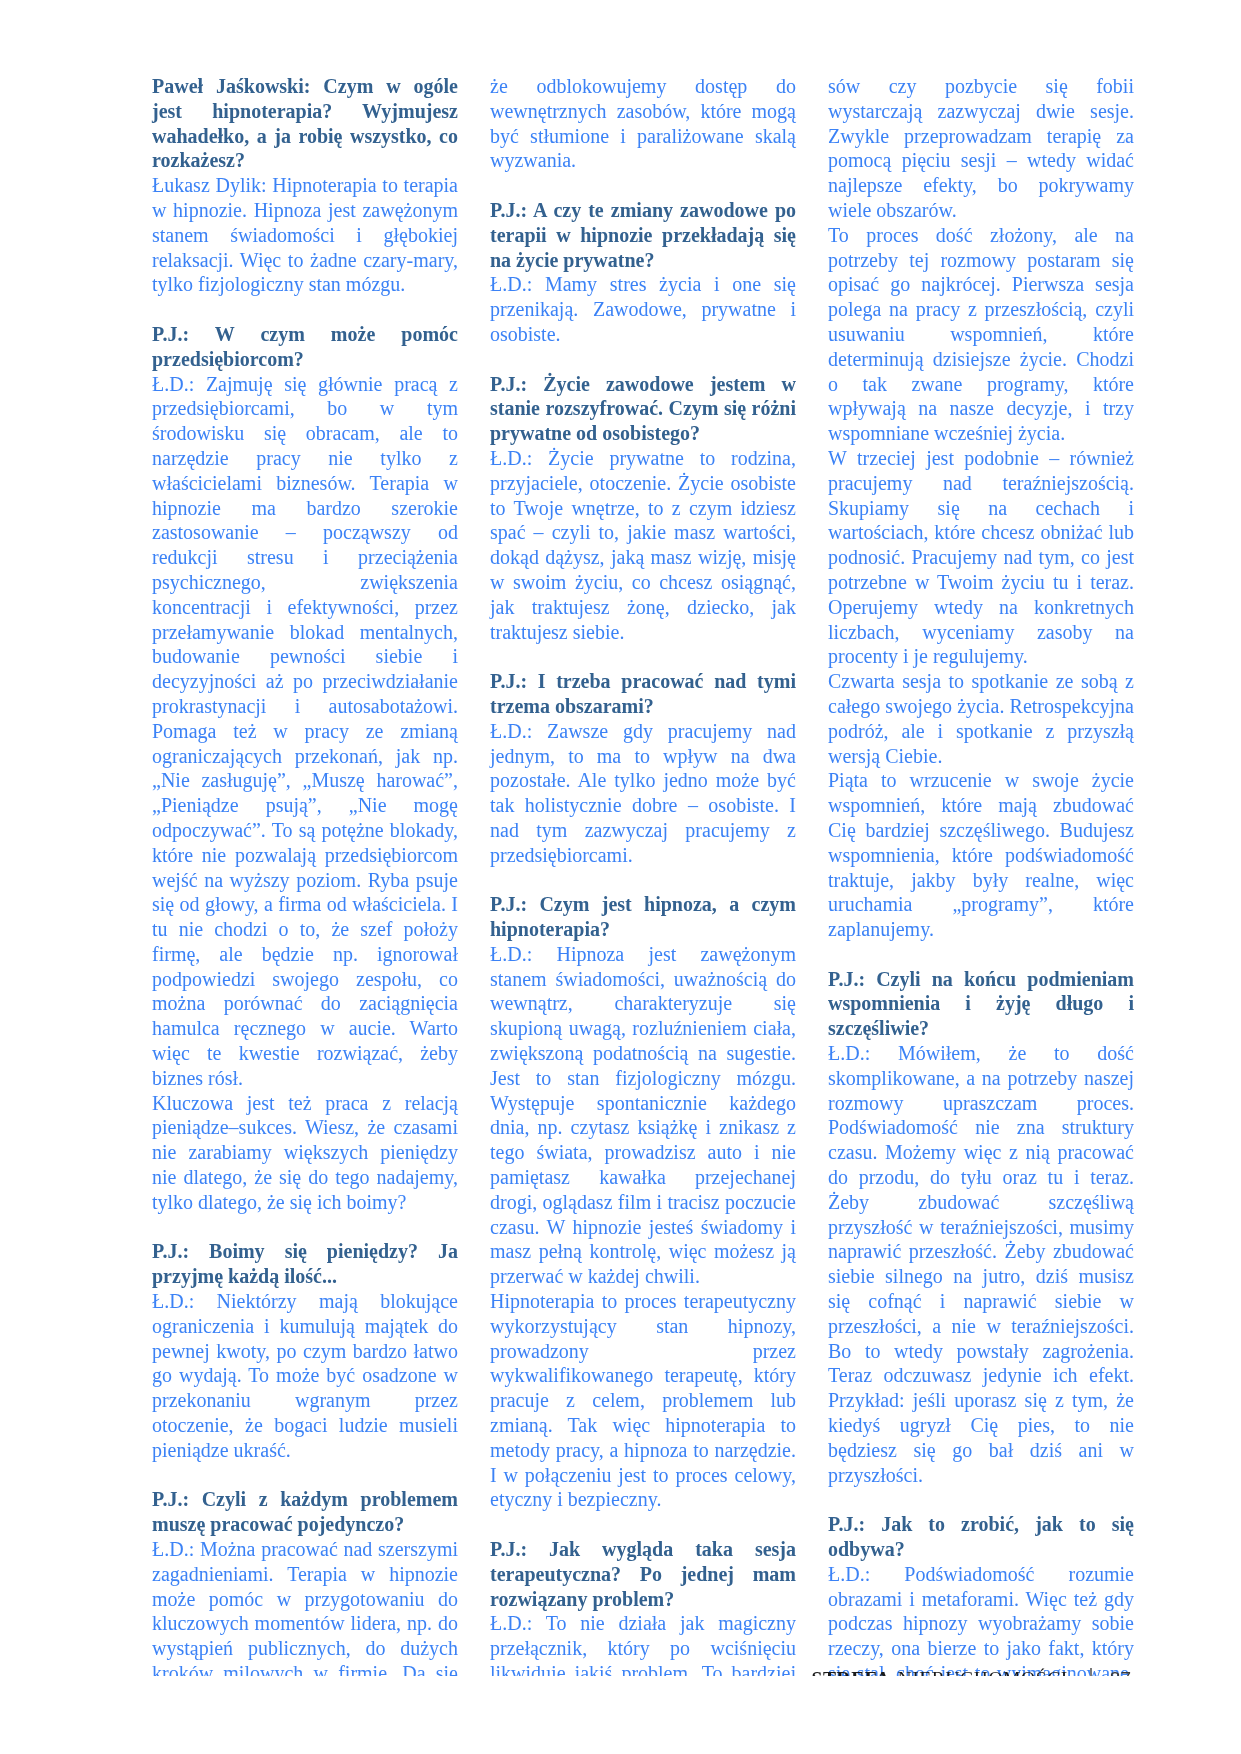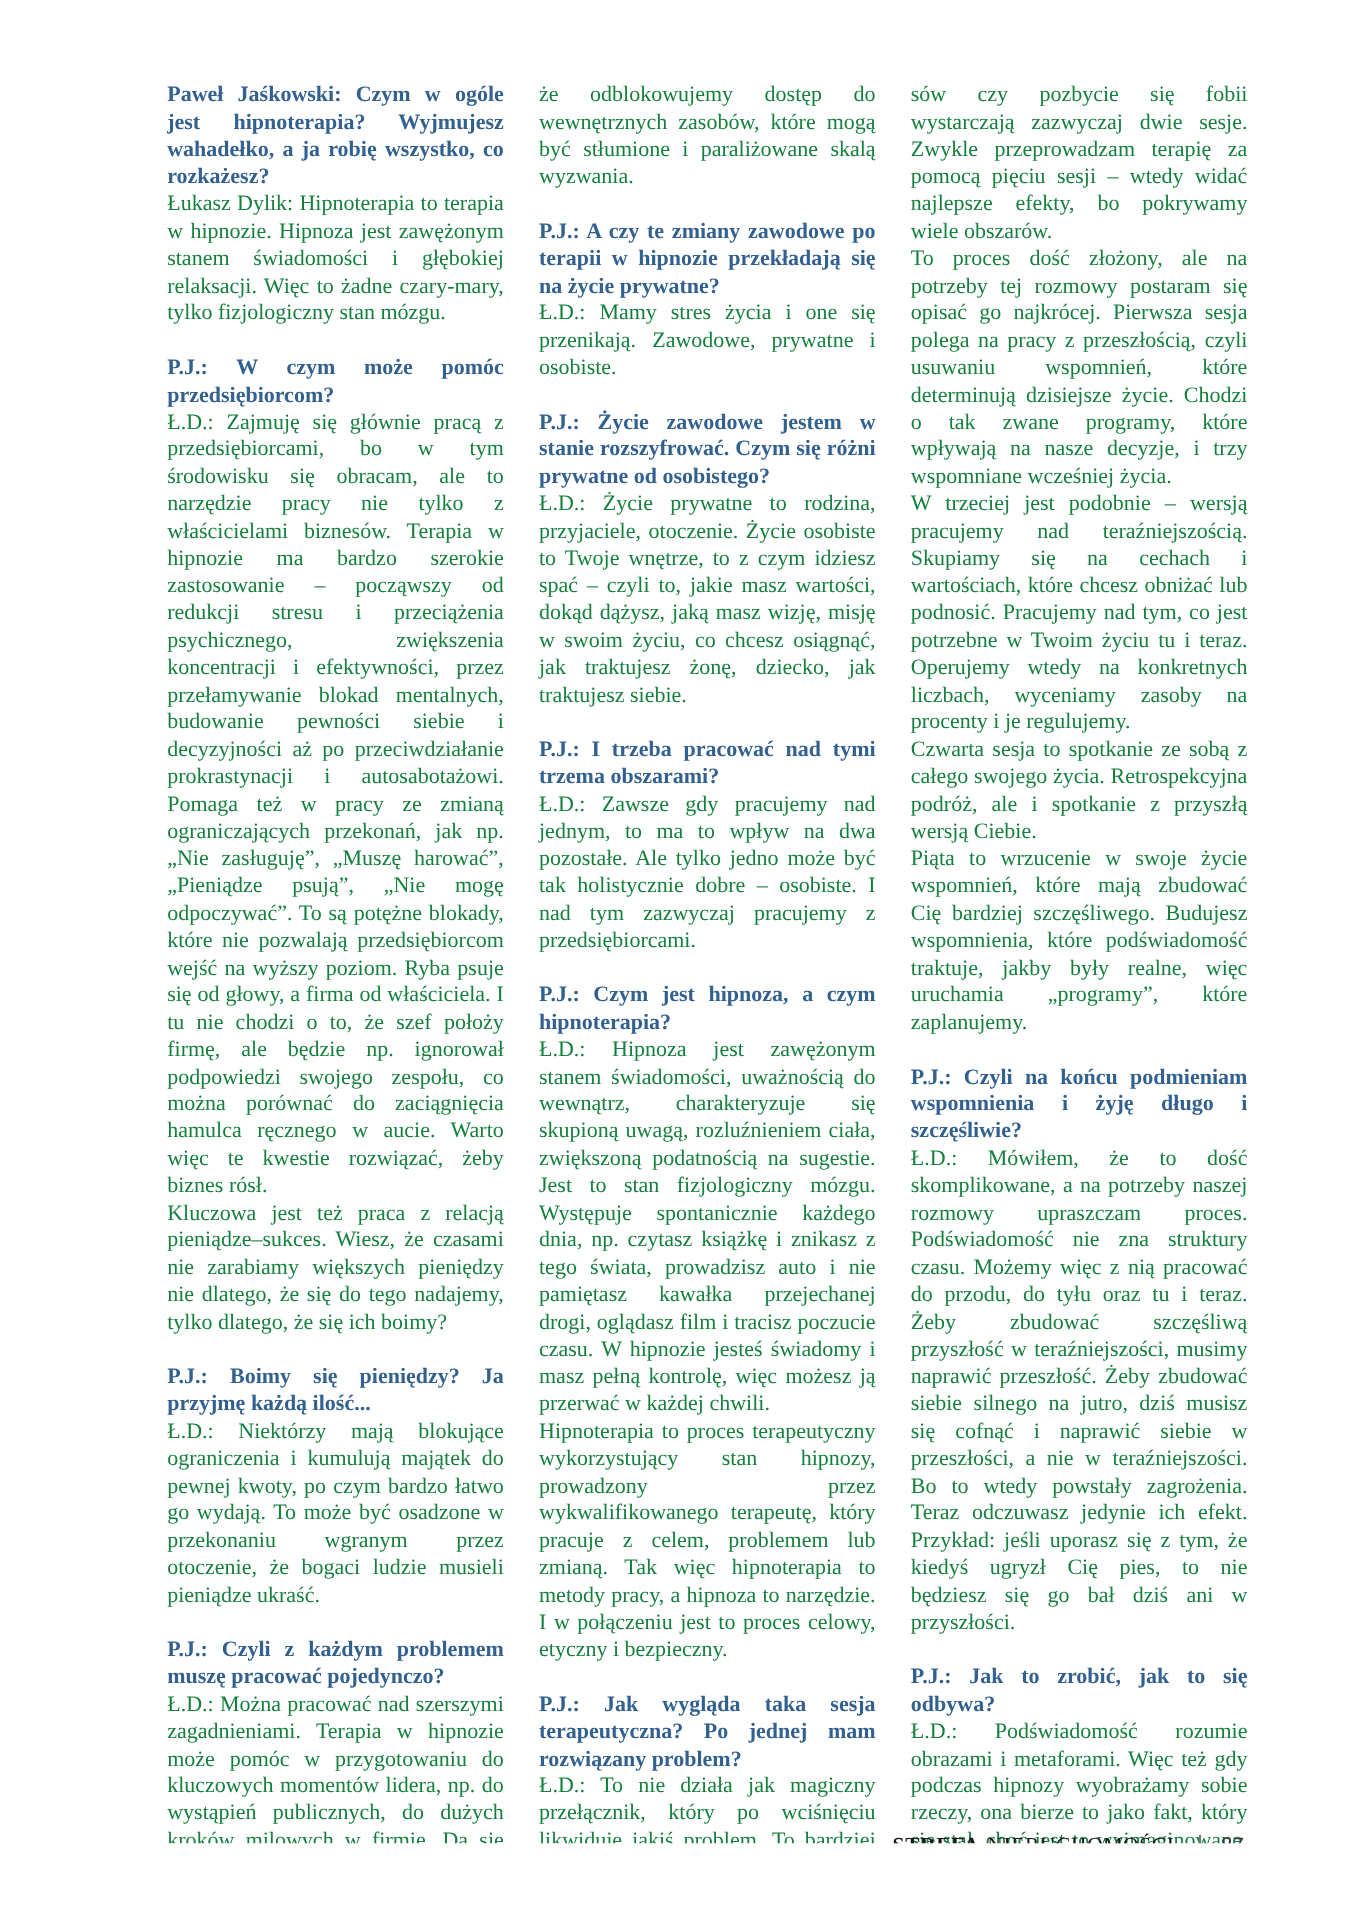--- a/index.html
+++ b/index.html
@@ -23,21 +23,21 @@
   }
   .column{
     width:306px;
     flex:0 0 306px;
     text-align:justify;
     font-size:20px;
     line-height:24.8px;
   }
   .column p{
     margin:0;
-    color:#15803d;
+    color:#3b82f6;
   }
   .column h3{
     margin:24.8px 0 0 0;
     font-size:20px;
     line-height:24.8px;
     font-weight:bold;
     color:#33618f;
     text-align:justify;
   }
   .column h3:first-child{margin-top:0;}
@@ -97,21 +97,21 @@
         <p>Ł.D.: Zawsze gdy pracujemy nad jednym, to ma to wpływ na dwa pozostałe. Ale tylko jedno może być tak holistycznie dobre – osobiste. I nad tym zazwyczaj pracujemy z przedsiębiorcami.</p>
         <h3>P.J.: Czym jest hipnoza, a czym hipnoterapia?</h3>
         <p>Ł.D.: Hipnoza jest zawężonym stanem świadomości, uważnością do wewnątrz, charakteryzuje się skupioną uwagą, rozluźnieniem ciała, zwiększoną podatnością na sugestie. Jest to stan fizjologiczny mózgu. Występuje spontanicznie każdego dnia, np. czytasz książkę i znikasz z tego świata, prowadzisz auto i nie pamiętasz kawałka przejechanej drogi, oglądasz film i tracisz poczucie czasu. W hipnozie jesteś świadomy i masz pełną kontrolę, więc możesz ją przerwać w każdej chwili.</p>
         <p>Hipnoterapia to proces terapeutyczny wykorzystujący stan hipnozy, prowadzony przez wykwalifikowanego terapeutę, który pracuje z celem, problemem lub zmianą. Tak więc hipnoterapia to metody pracy, a hipnoza to narzędzie. I w połączeniu jest to proces celowy, etyczny i bezpieczny.</p>
         <h3>P.J.: Jak wygląda taka sesja terapeutyczna? Po jednej mam rozwiązany problem?</h3>
         <p>Ł.D.: To nie działa jak magiczny przełącznik, który po wciśnięciu likwiduje jakiś problem. To bardziej metodyczny proces, natomiast jest on relatywnie szybki i tani w porównaniu z innymi metodami. Np. na rzucenie papiero-</p>
       </div>
     <div class="column" id="col-2">
         <p>sów czy pozbycie się fobii wystarczają zazwyczaj dwie sesje. Zwykle przeprowadzam terapię za pomocą pięciu sesji – wtedy widać najlepsze efekty, bo pokrywamy wiele obszarów.</p>
         <p>To proces dość złożony, ale na potrzeby tej rozmowy postaram się opisać go najkrócej. Pierwsza sesja polega na pracy z przeszłością, czyli usuwaniu wspomnień, które determinują dzisiejsze życie. Chodzi o tak zwane programy, które wpływają na nasze decyzje, i trzy wspomniane wcześniej życia.</p>
-        <p>W trzeciej jest podobnie – wersją pracujemy nad teraźniejszością. Skupiamy się na cechach i wartościach, które chcesz obniżać lub podnosić. Pracujemy nad tym, co jest potrzebne w Twoim życiu tu i teraz. Operujemy wtedy na konkretnych liczbach, wyceniamy zasoby na procenty i je regulujemy.</p>
+        <p>W trzeciej jest podobnie – również pracujemy nad teraźniejszością. Skupiamy się na cechach i wartościach, które chcesz obniżać lub podnosić. Pracujemy nad tym, co jest potrzebne w Twoim życiu tu i teraz. Operujemy wtedy na konkretnych liczbach, wyceniamy zasoby na procenty i je regulujemy.</p>
         <p>Czwarta sesja to spotkanie ze sobą z całego swojego życia. Retrospekcyjna podróż, ale i spotkanie z przyszłą wersją Ciebie.</p>
         <p>Piąta to wrzucenie w swoje życie wspomnień, które mają zbudować Cię bardziej szczęśliwego. Budujesz wspomnienia, które podświadomość traktuje, jakby były realne, więc uruchamia „programy”, które zaplanujemy.</p>
         <h3>P.J.: Czyli na końcu podmieniam wspomnienia i żyję długo i szczęśliwie?</h3>
         <p>Ł.D.: Mówiłem, że to dość skomplikowane, a na potrzeby naszej rozmowy upraszczam proces. Podświadomość nie zna struktury czasu. Możemy więc z nią pracować do przodu, do tyłu oraz tu i teraz. Żeby zbudować szczęśliwą przyszłość w teraźniejszości, musimy naprawić przeszłość. Żeby zbudować siebie silnego na jutro, dziś musisz się cofnąć i naprawić siebie w przeszłości, a nie w teraźniejszości. Bo to wtedy powstały zagrożenia. Teraz odczuwasz jedynie ich efekt. Przykład: jeśli uporasz się z tym, że kiedyś ugryzł Cię pies, to nie będziesz się go bał dziś ani w przyszłości.</p>
         <h3>P.J.: Jak to zrobić, jak to się odbywa?</h3>
         <p>Ł.D.: Podświadomość rozumie obrazami i metaforami. Więc też gdy podczas hipnozy wyobrażamy sobie rzeczy, ona bierze to jako fakt, który się stał, choć jest to wyimaginowane. Wtedy daję odpowiednie narzędzia, żeby sterować zasobami.</p>
       </div>
   </div>
 
   <div class="footer">

